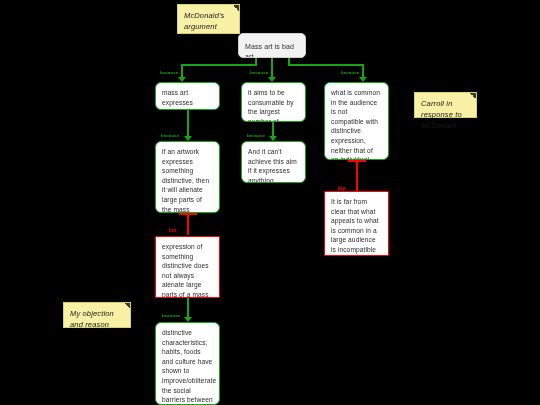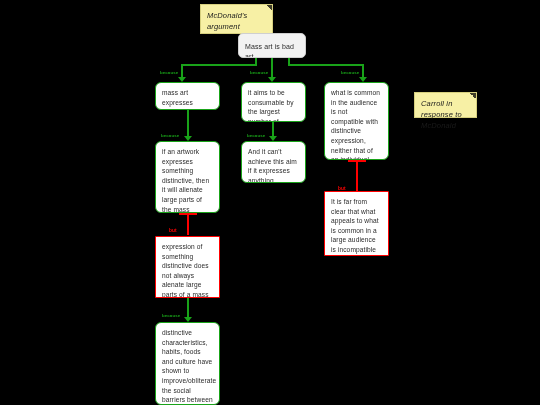--- a/index.html
+++ b/index.html
@@ -100,21 +100,21 @@
     letter-spacing: 0.1px;
     white-space: nowrap;
   }
   .clabel.red { color: #ff0000; font-size: 4.8px; }
 </style>
 </head>
 <body>
 
 <div id="canvas">
 
-  <div class="sticky" style="left:200px; top:4px; width:73px; height:30px;">
+  <div class="sticky" style="left:177px; top:4px; width:63px; height:30px;">
     <span class="fold"></span>
     <span>McDonald's argument</span>
   </div>
 
   <div class="node root" style="left:238px; top:33px; width:68px; height:25px;">
     <span>Mass art is bad art</span>
   </div>
 
   <div class="conn" style="left:255px; top:58px; width:1.6px; height:7px;"></div>
   <div class="conn" style="left:271px; top:58px; width:1.6px; height:7px;"></div>
@@ -183,14 +183,18 @@
 
   <div class="node claim" style="left:155px; top:322px; width:65px; height:83px;">
     <span>distinctive characteristics, habits, foods and culture have shown to improve/obliterate the social barriers between different audiences</span>
   </div>
 
   <div class="sticky" style="left:414px; top:92px; width:63px; height:26px;">
     <span class="fold"></span>
     <span>Carroll in response to McDonald</span>
   </div>
 
+  <div class="sticky" style="left:63px; top:302px; width:68px; height:26px;">
+    <span class="fold"></span>
+    <span>My objection and reason</span>
+  </div>
 
 </div>
 
 </body></html>

